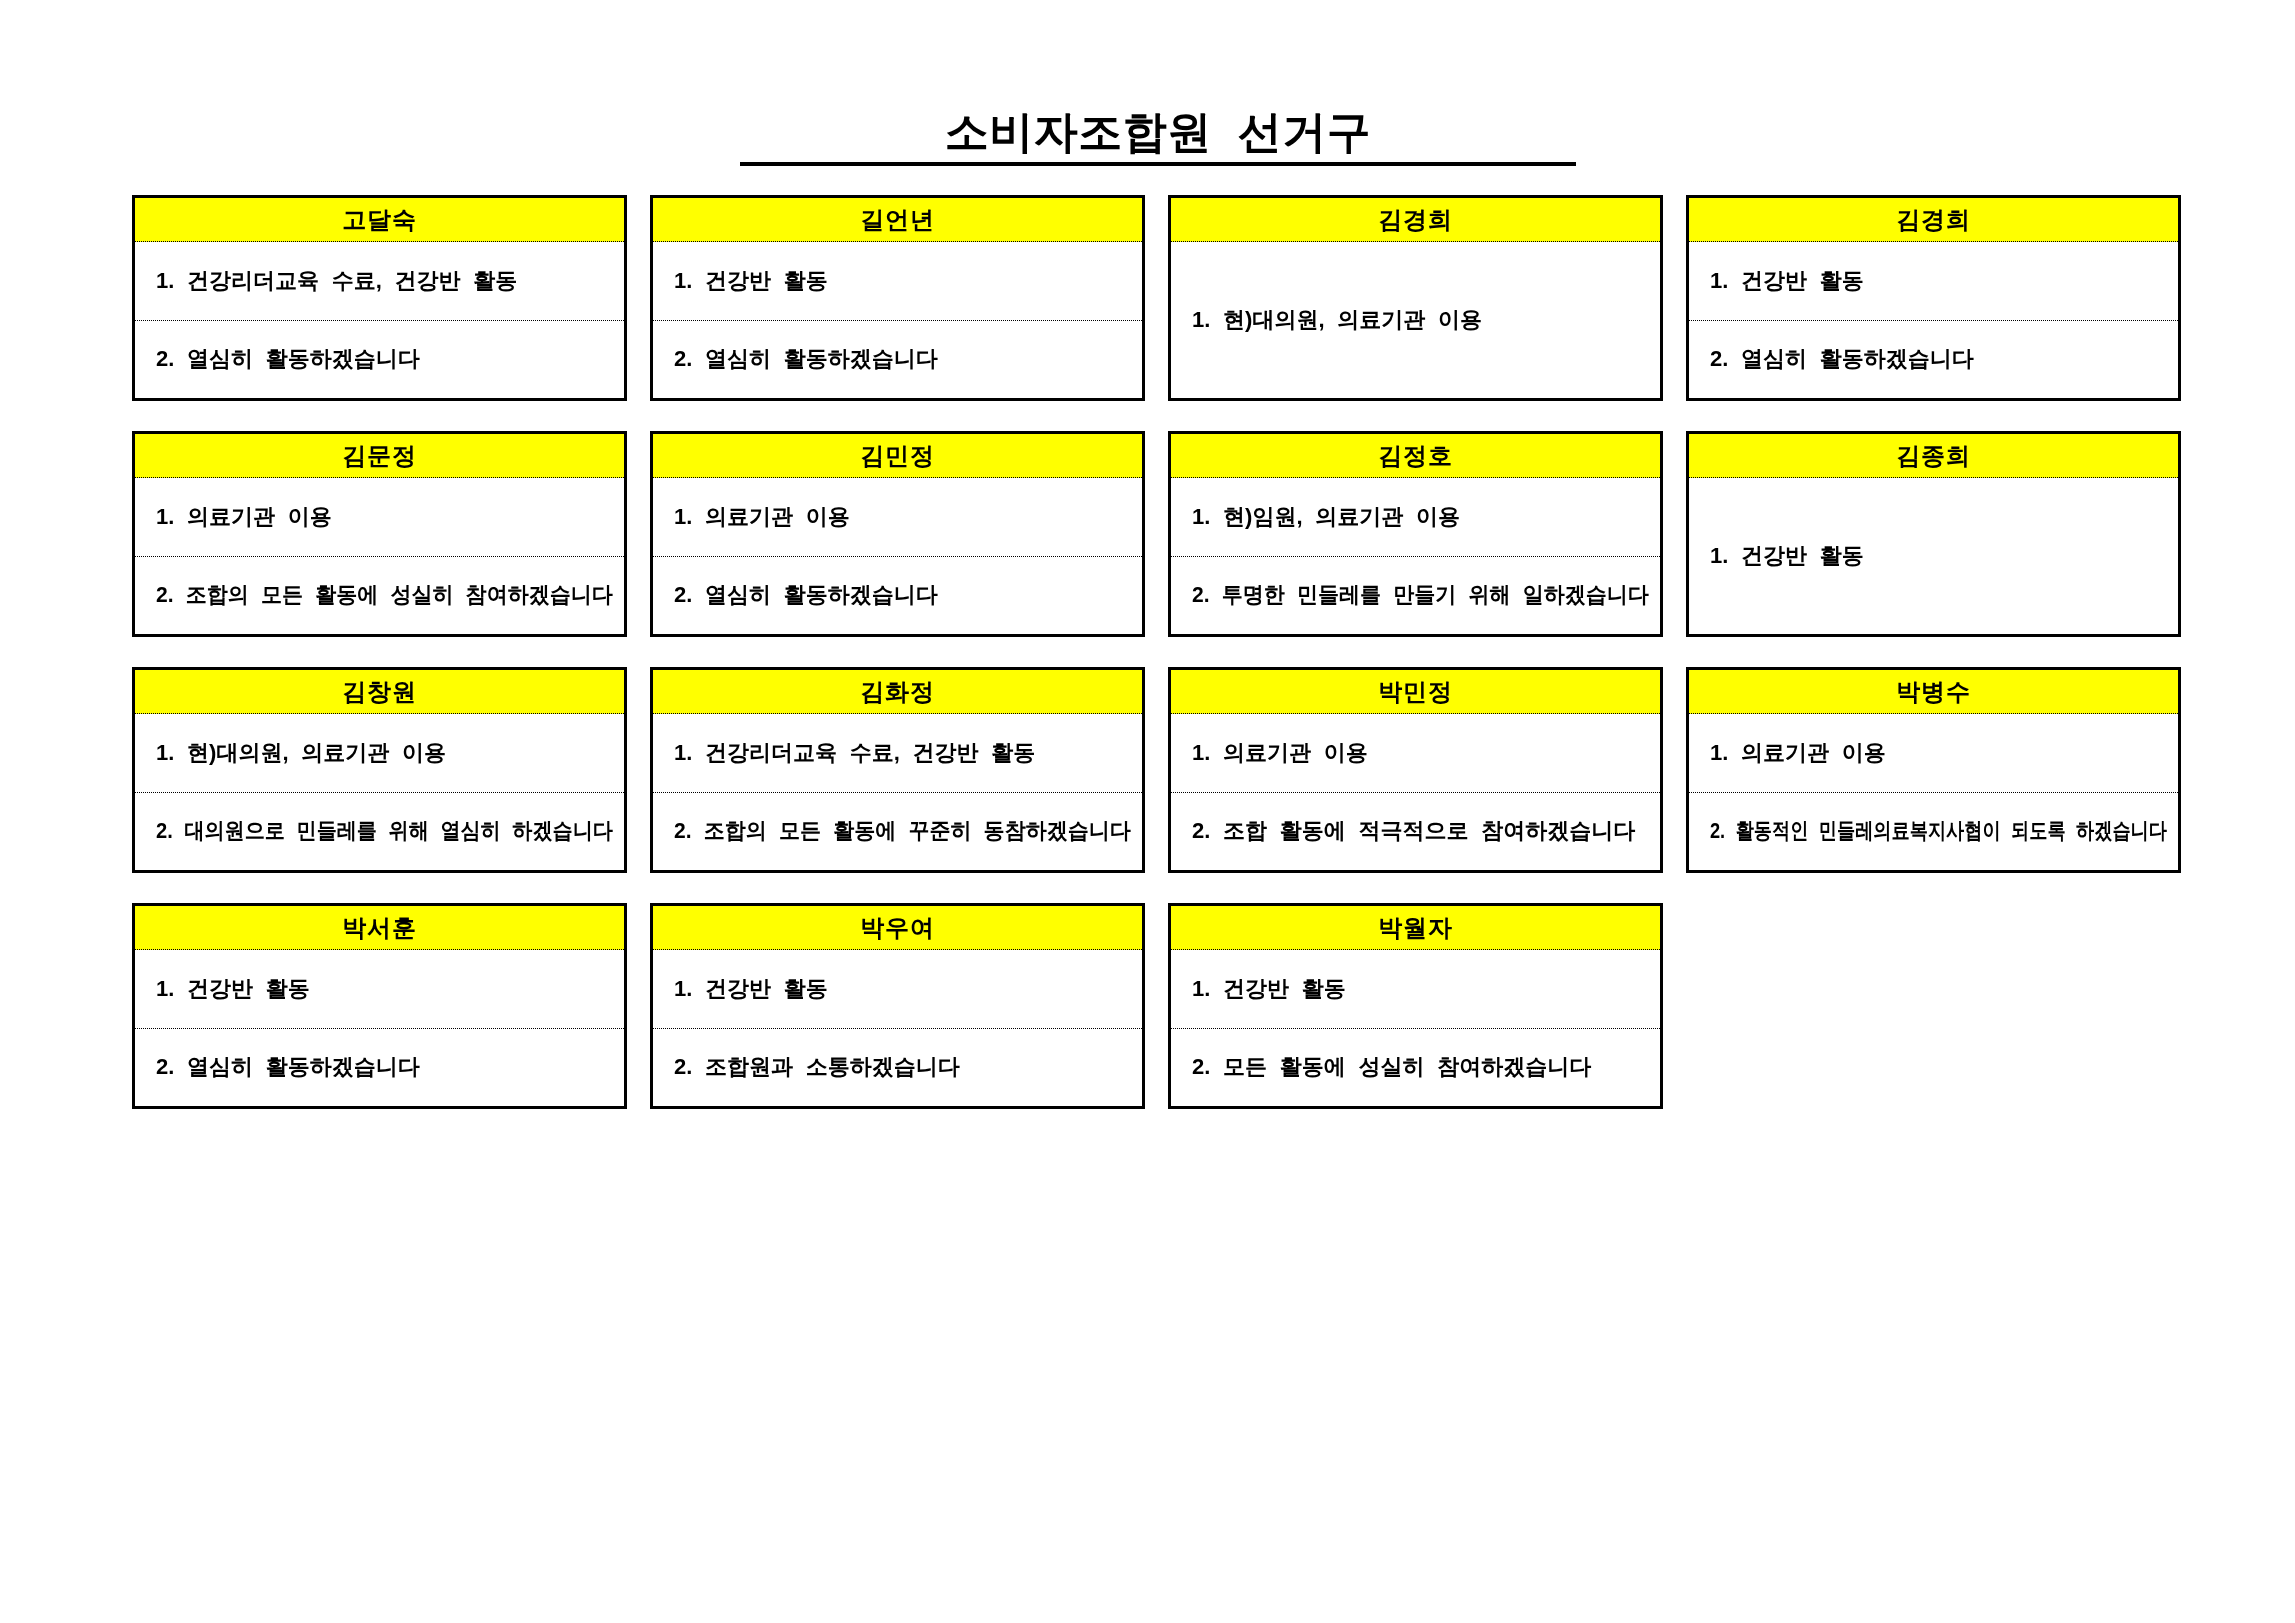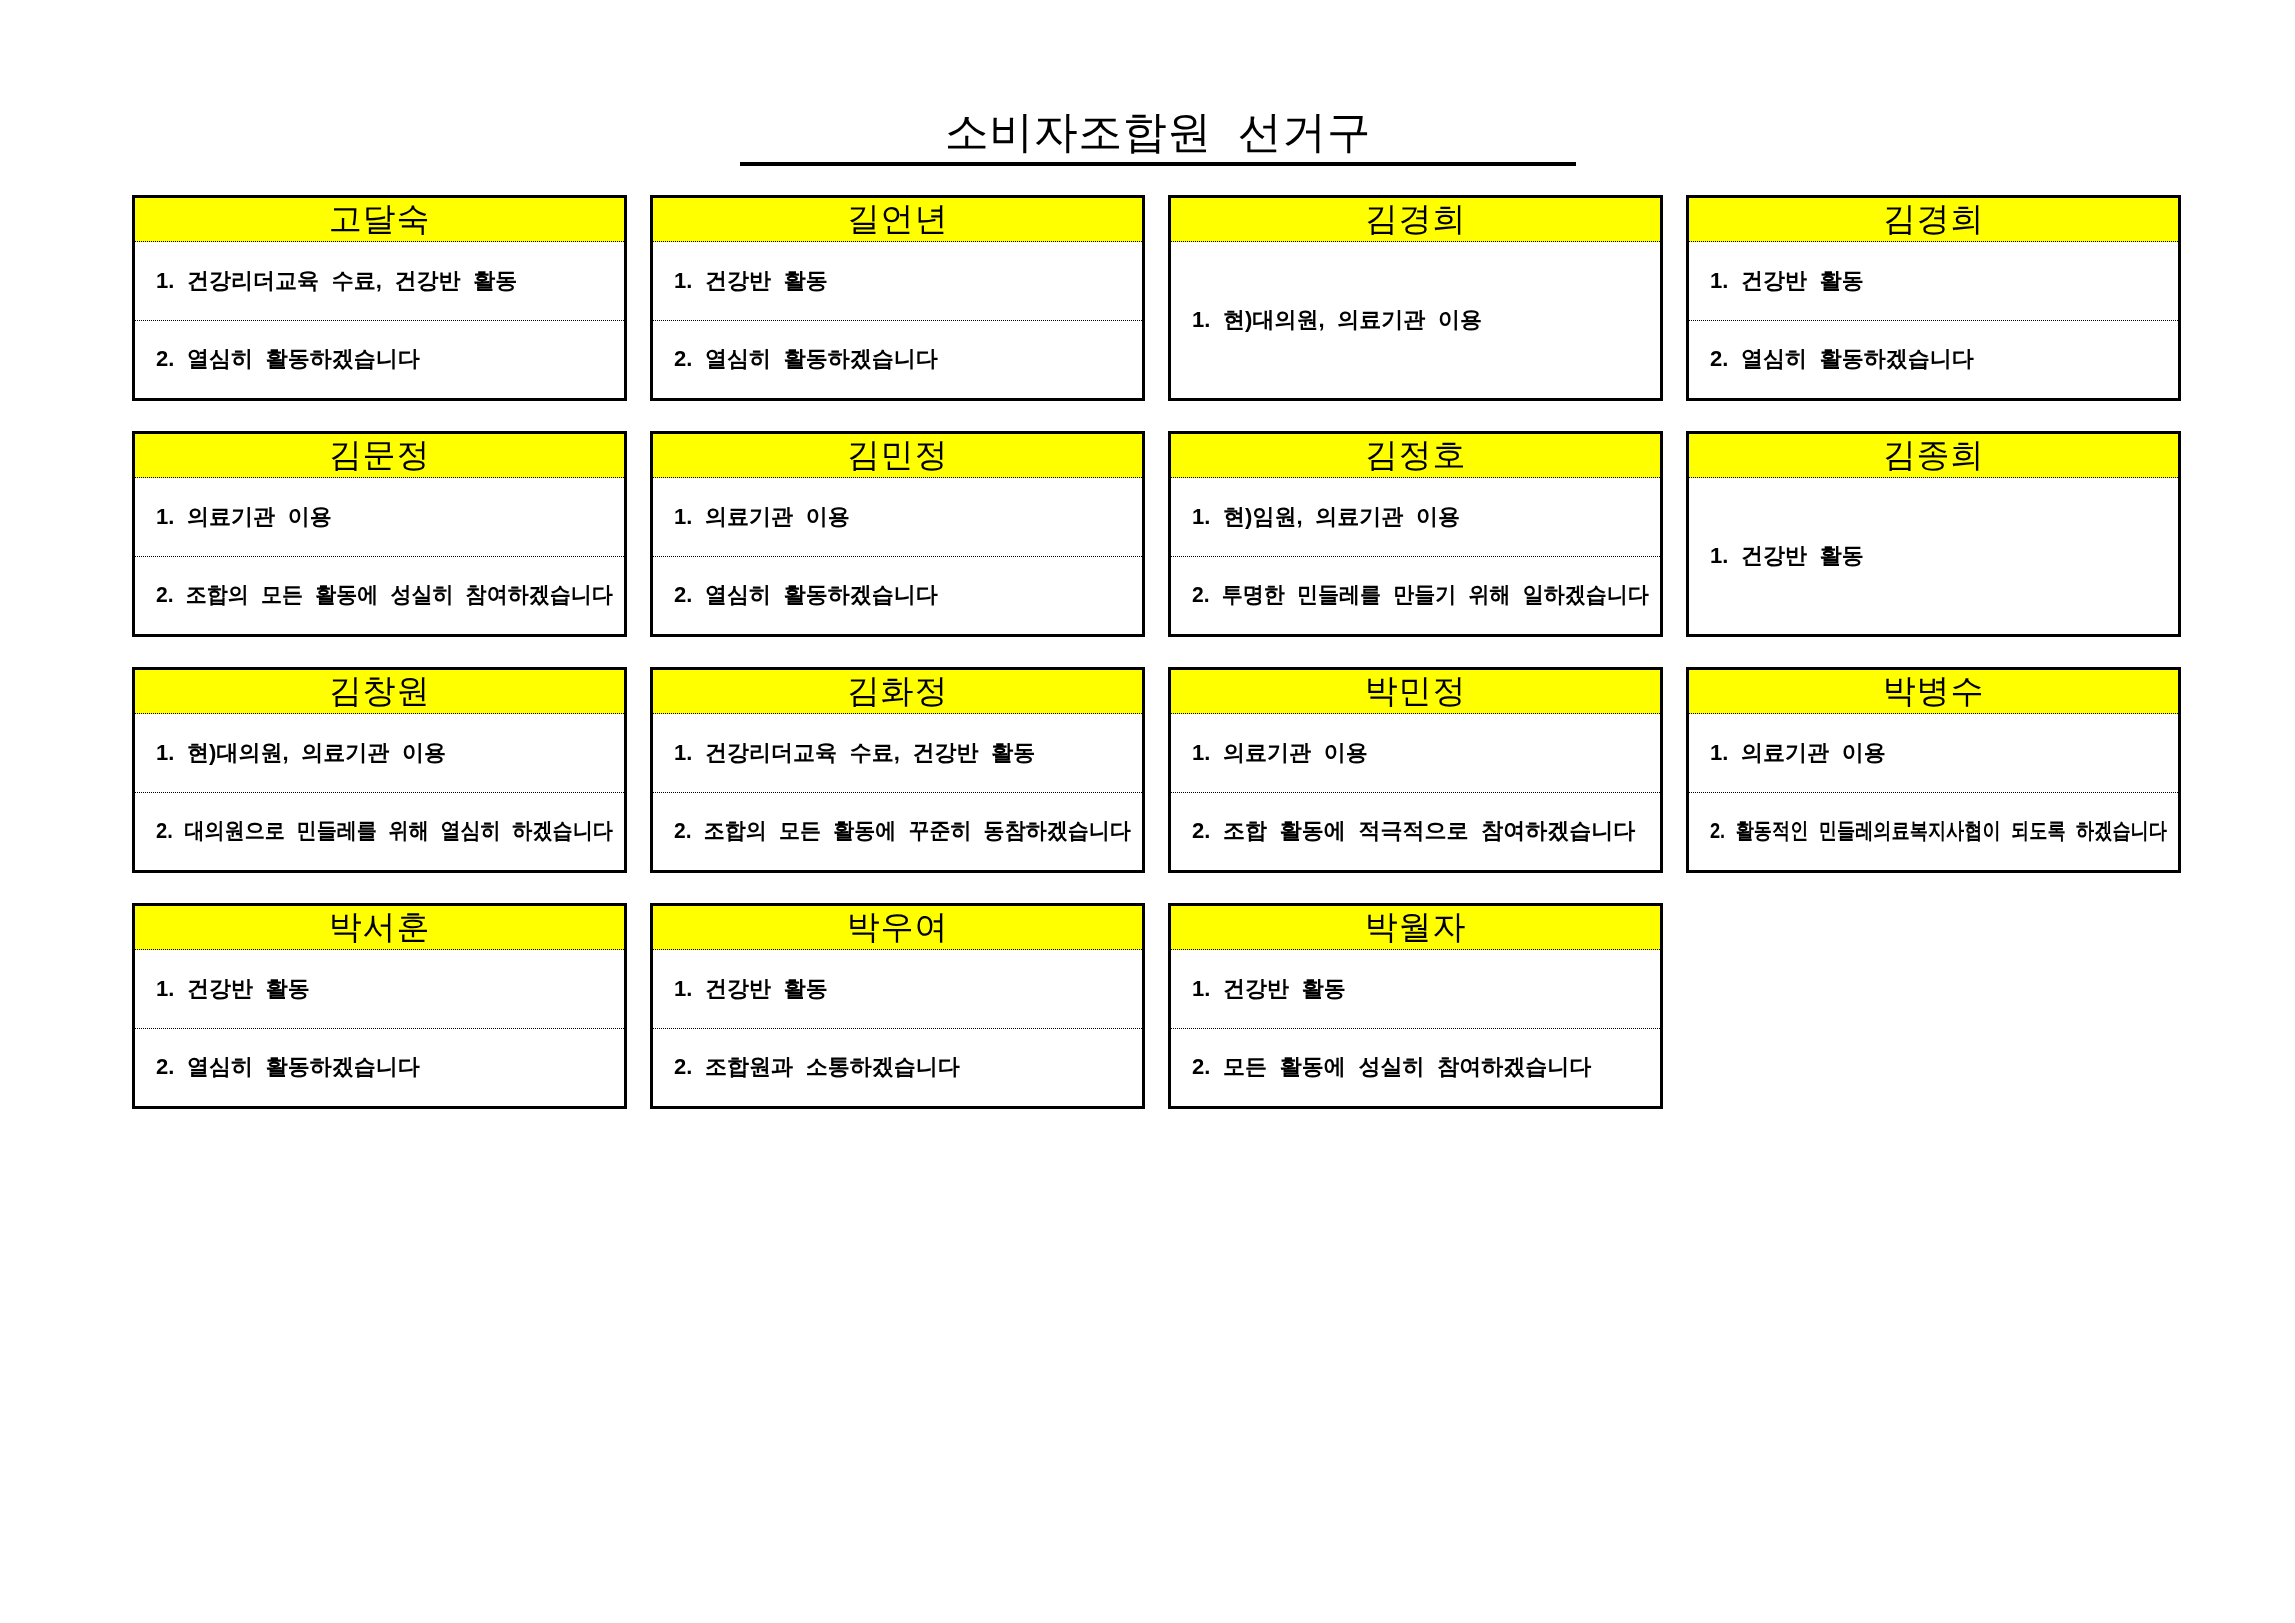--- a/index.html
+++ b/index.html
@@ -11,21 +11,21 @@
     color:#000;
     overflow:hidden;
   }
   .title-wrap {
     position:absolute;
     left:740px; top:107px; width:836px;
     text-align:center;
   }
   .page-title {
     font-size:44px;
-    font-weight:400;
+    font-weight:700;
     line-height:1.15;
     letter-spacing:0.5px;
     word-spacing:0.30em;
     white-space:nowrap;
   }
   .title-underline {
     margin-top:4.6px;
     height:4.2px;
     background:#000;
   }
@@ -46,22 +46,22 @@
     flex-direction:column;
   }
   .card-header {
     height:43px;
     flex:0 0 43px;
     background:var(--header-bg, #FFFF00);
     border-bottom:1.4px dotted #000;
     display:flex;
     align-items:center;
     justify-content:center;
-    font-size:33px;
-    font-weight:400;
+    font-size:24px;
+    font-weight:700;
     letter-spacing:0.9px;
   }
   .pledge {
     flex:1 1 0;
     display:flex;
     align-items:center;
     padding-left:21px;
     padding-right:0;
     font-size:22px;
     font-weight:600;

